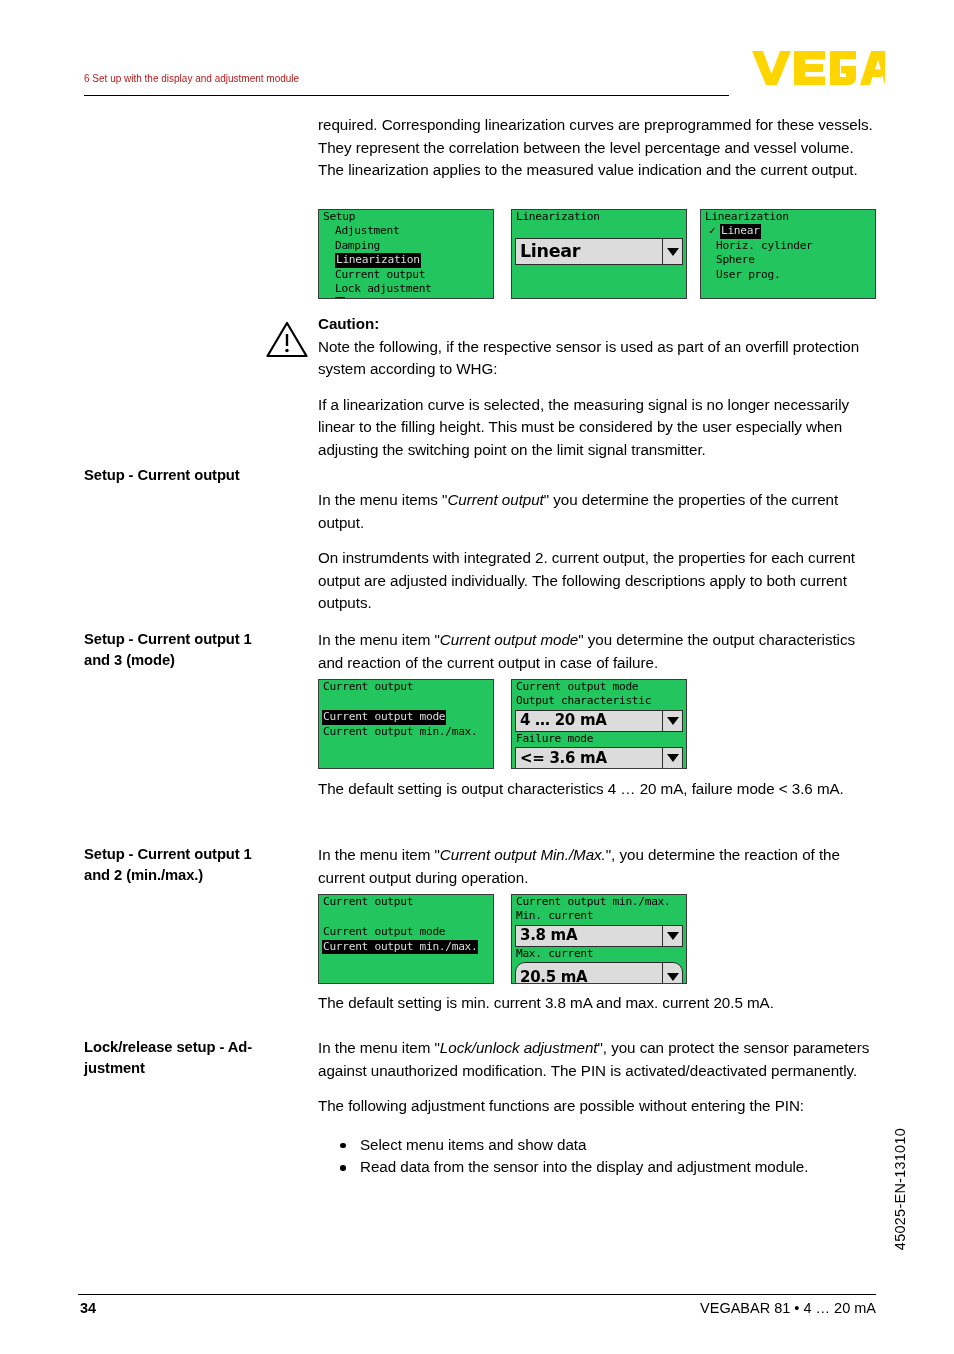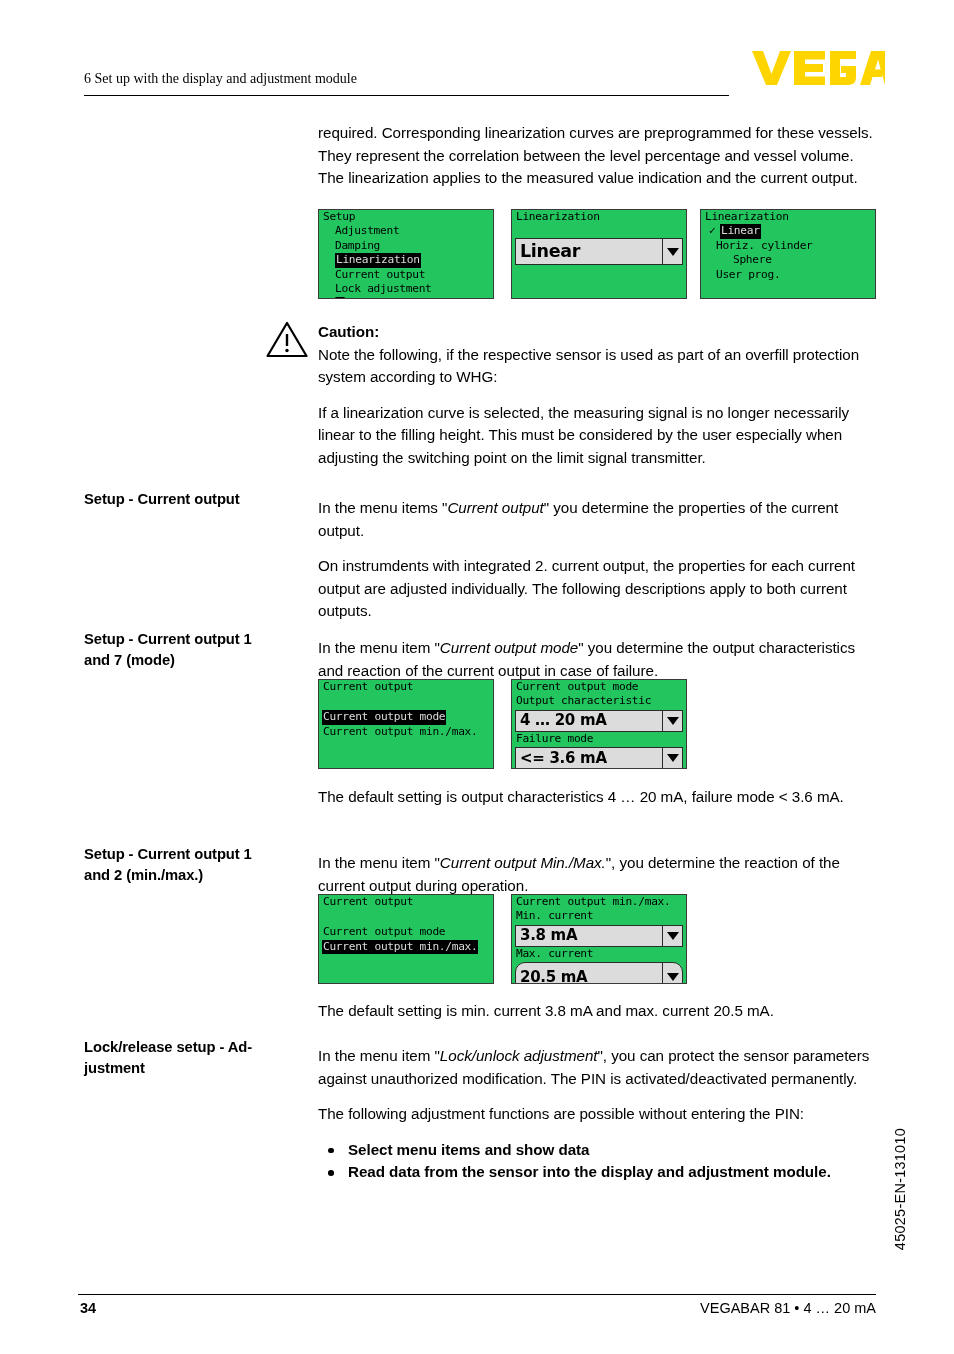--- a/index.html
+++ b/index.html
@@ -17,25 +17,24 @@
   }
 
   
   .header {
     position: absolute;
     left: 84px;
     top: 70px;
     width: 645px;
   }
   .header-title {
-    font-size: 14px;
+    font-size: 10px;
     line-height: 18px;
-    color: #000000;
+    color: #b91c1c;
     padding-bottom: 7px;
-    font-family: Liberation Serif, serif;
   }
   .header-rule {
     border-bottom: 1.6px solid #000;
     width: 645px;
   }
   .logo {
     position: absolute;
     left: 752px;
     top: 50px;
     width: 133px;
@@ -53,21 +52,21 @@
     letter-spacing: -0.1px;
   }
   .body-col {
     position: absolute;
     left: 318px;
     width: 558px;
     font-size: 15.2px;
     line-height: 22.6px;
     letter-spacing: -0.05px;
   }
-  .body-col p { margin: 8px 0 13px 0; }
+  .body-col p { margin: 0 0 13px 0; }
   .body-col p:last-child { margin-bottom: 0; }
   .body-col em { font-style: italic; }
 
   
   .caution-icon {
     position: absolute;
     left: 266px;
     top: 321px;
     width: 42px;
     height: 37px;
@@ -143,21 +142,21 @@
   .scr-field-btn i {
     width: 0; height: 0;
     border-left: 6px solid transparent;
     border-right: 6px solid transparent;
     border-top: 8px solid #000;
     display: block;
   }
   .scr-label { padding-left: 4px; white-space: pre; }
 
   
-  ul.bullets { margin: 4px; padding: 0; list-style: none; font-weight: bold; }
+  ul.bullets { margin: 16px; padding: 0; list-style: none; }
   ul.bullets li {
     position: relative;
     padding-left: 26px;
     margin-bottom: 0;
   }
   ul.bullets li::before {
     content: "";
     position: absolute;
     left: 6px;
     top: 9px;
@@ -246,49 +245,49 @@
       <div class="scr-field-btn">
           <i></i>
         </div>
     </div>
   </div>
 
   <div class="screen" style="left:700px; top:209px; width:176px; height:90px;">
     <div class="scr-line">Linearization</div>
     <div class="scr-line" style="padding-left:8px"><span class="scr-check">✓</span><span class="scr-sel">Linear</span></div>
     <div class="scr-line" style="padding-left:15px">Horiz. cylinder</div>
-    <div class="scr-line" style="padding-left:32px">Sphere</div>
+    <div class="scr-line" style="padding-left:15px">Sphere</div>
     <div class="scr-line" style="padding-left:15px">User prog.</div>
   </div>
 
 </div>
 
 <div class="caution-icon">
   <svg viewBox="0 0 42 37" width="42" height="37" aria-hidden="true">
     <polygon points="21,2 40.5,35 1.5,35" fill="none" stroke="#000" stroke-width="2.2" stroke-linejoin="round"></polygon>
     <rect x="19.8" y="13" width="2.4" height="12" fill="#000"></rect>
     <circle cx="21" cy="29.5" r="1.7" fill="#000"></circle>
   </svg>
 </div>
 
 <div class="body-col" style="top:313px;">
   <p><span class="caution-title">Caution:</span><br><span>Note the following, if the respective sensor is used as part of an overfill protection system according to WHG:</span></p>
   <p>If a linearization curve is selected, the measuring signal is no longer necessarily linear to the filling height. This must be considered by the user especially when adjusting the switching point on the limit signal transmitter.</p>
 </div>
 
-<div class="marginal" style="top:489px;">Setup - Current output</div>
+<div class="marginal" style="top:465px;">Setup - Current output</div>
 
 <div class="body-col" style="top:489px;">
   <p><span>In the menu items "</span><em>Current output</em><span>" you determine the properties of the current output.</span></p>
   <p>On instrumdents with integrated 2. current output, the properties for each current output are adjusted individually. The following descriptions apply to both current outputs.</p>
 </div>
 
 <div class="marginal" style="top:629px;">
   <div>Setup - Current output 1</div>
-  <div>and 7 (mode)</div>
+  <div>and 3 (mode)</div>
 </div>
 
 <div class="body-col" style="top:629px;">
   <p><span>In the menu item "</span><em>Current output mode</em><span>" you determine the output characteristics and reaction of the current output in case of failure.</span></p>
 </div>
 
 <div class="screens">
   <div class="screen" style="left:318px; top:679px; width:176px; height:90px;">
     <div class="scr-line">Current output</div>
     <div style="height:16px"></div>

